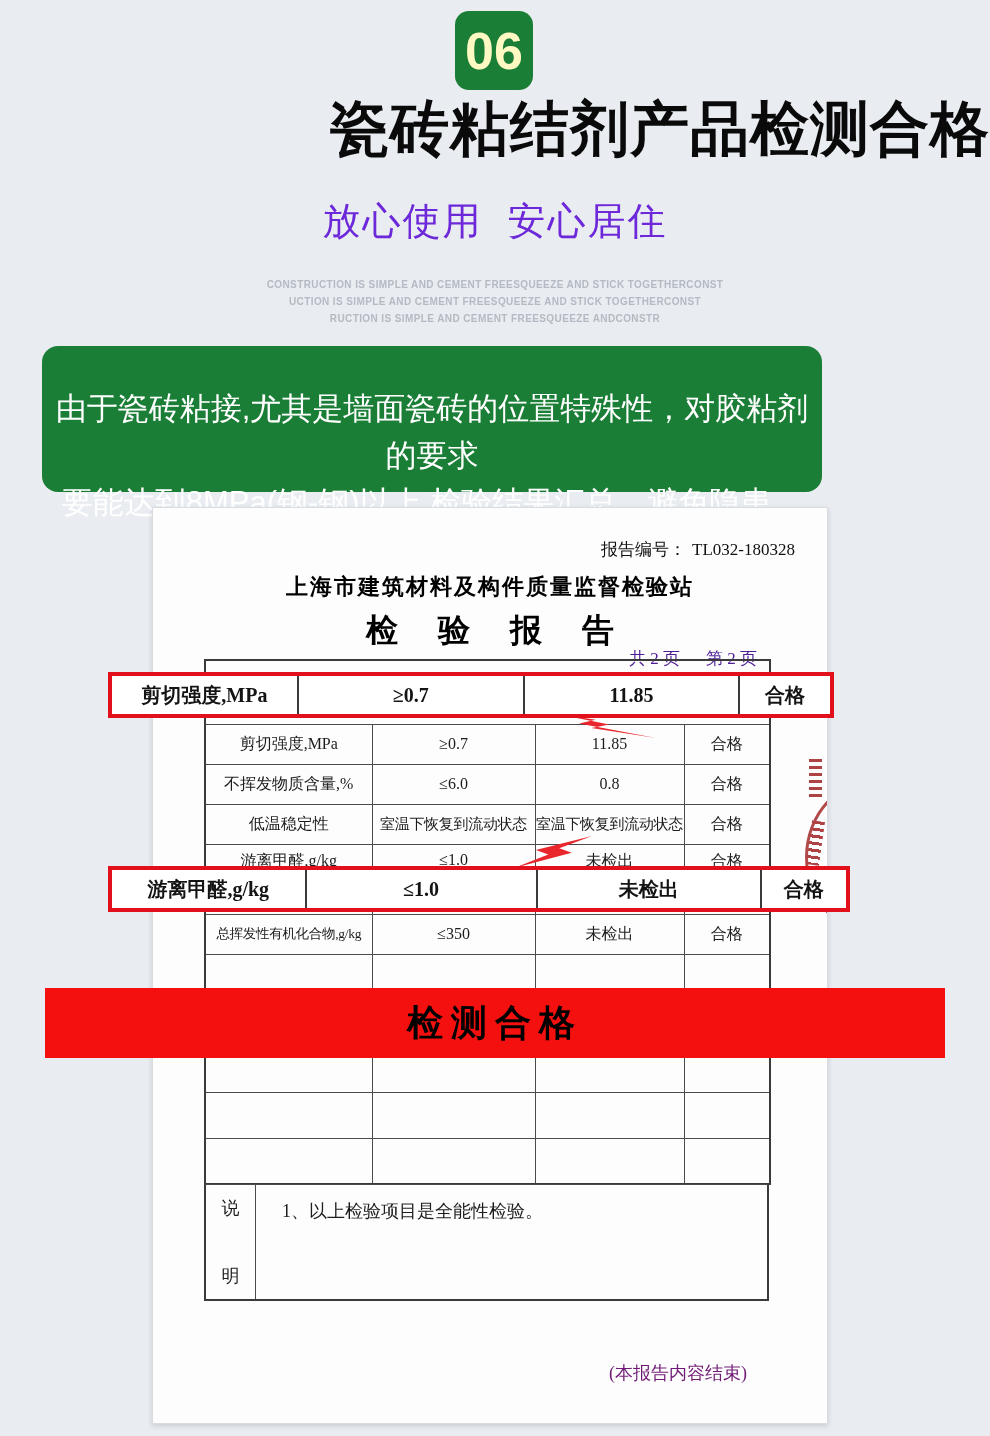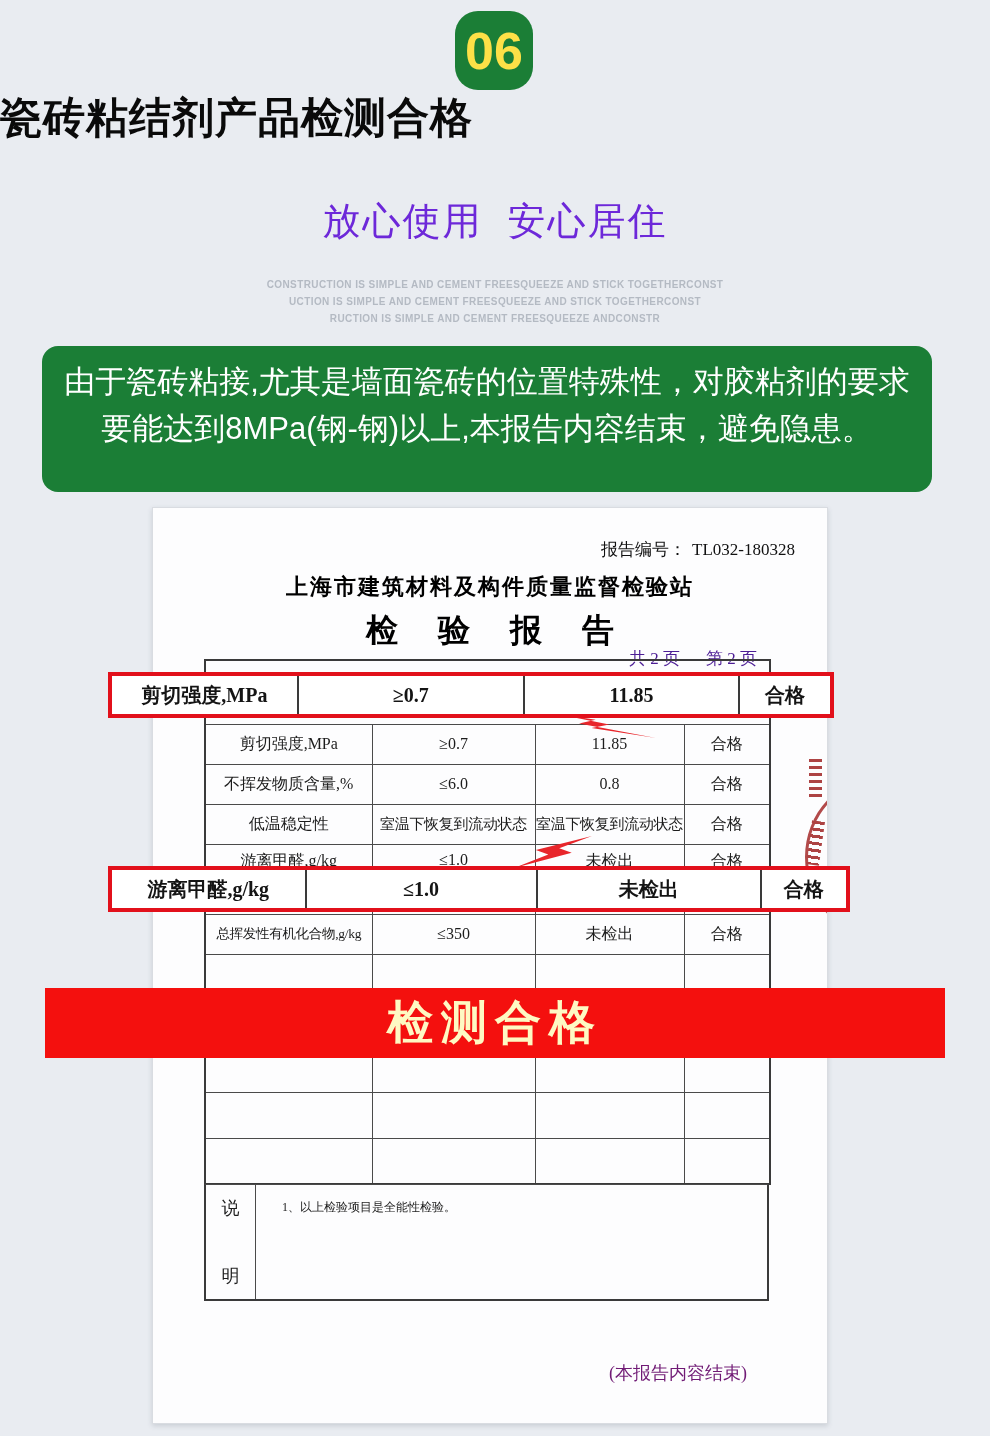--- a/index.html
+++ b/index.html
@@ -2,33 +2,33 @@
 <html><head>
 <meta charset="utf-8">
 <style>
   * { margin:0; padding:0; box-sizing:border-box; }
   html,body { background:#e9ecf1; }
   body { font-family:"Liberation Sans", sans-serif; }
   .page { position:relative; width:990px; height:1436px; background:#e9ecf1; overflow:hidden; margin:0 auto; }
 
   
   .badge { position:absolute; left:455px; top:11px; width:78px; height:79px;
-           border-radius:23px; color:#fde047; font-size:52px; font-weight:700;
+           border-radius:14px; color:#fef9c3; font-size:52px; font-weight:700;
            display:flex; align-items:center; justify-content:center; }
-  .title { position:absolute; left:0; top:90px; width:100%; text-align:left;
-           font-size:42px; font-weight:700; color:#0a0a0a; letter-spacing:1px; }
+  .title { position:absolute; left:0; top:90px; width:100%; text-align:right;
+           font-size:59px; font-weight:700; color:#0a0a0a; letter-spacing:1px; }
   .subtitle { position:absolute; left:0; top:196px; width:100%; text-align:center;
               font-size:38px; font-weight:500; color:#6d28d9; letter-spacing:2px; white-space:pre; }
   .tagline { position:absolute; left:0; top:276px; width:100%; text-align:center;
              font-size:10px; line-height:17px; font-weight:700; color:#b4bac3; letter-spacing:.4px; }
 
   
-  .notice { position:absolute; left:42px; top:346px; width:890px; height:146px;
+  .notice { position:absolute; left:42px; top:346px; width:780px; height:146px;
             border-radius:16px; color:#fff; text-align:center; font-size:31px;
-            line-height:47px; padding-top:12px; font-weight:500; }
+            line-height:47px; padding-top:39px; font-weight:500; }
 
   
   .paper { position:absolute; left:152px; top:507px; width:676px; height:917px;
            background:#fdfdfe; border:1px solid #d9dce1; box-shadow:0 2px 5px rgba(60,70,90,.18); z-index:1; }
   .serif { font-family:"Liberation Serif","DejaVu Serif",serif; }
   .report-no { position:absolute; top:30px; right:32px; font-size:17px; color:#111; }
   .report-no span { margin-left:6px; }
   .station { position:absolute; top:64px; left:0; width:100%; text-align:center;
              font-size:22px; font-weight:700; color:#000; letter-spacing:2px; }
   .doc-title { position:absolute; top:101px; left:0; width:100%; text-align:center;
@@ -47,21 +47,21 @@
   tr.r-tall td { height:70px; vertical-align:top; padding-top:6px; }
   tr.r-blank td { height:46px; }
   tr.empty td { height:46px; }
   td.small { font-size:15px; letter-spacing:-.3px; }
   td.xsmall { font-size:13.5px; letter-spacing:-.3px; }
 
   .note-box { display:flex; width:565px; border:2px solid #3a3a3a; border-top:1px solid #4a4a4a;
               margin-top:-1px; height:117px; font-family:"Liberation Serif","DejaVu Serif",serif; color:#1c1c1c; }
   .note-label { width:50px; border-right:1.5px solid #4a4a4a; display:flex; flex-direction:column;
                 align-items:center; justify-content:center; gap:44px; font-size:18px; }
-  .note-text { flex:1; padding:14px 10px 8px 26px; font-size:12px; }
+  .note-text { flex:1; padding:14px 10px 8px 26px; font-size:18px; }
   .report-footer { position:absolute; top:853px; right:80px; font-size:18px; color:#701a75; }
 
   
   .stamp { position:absolute; right:0; top:245px; width:27px; height:205px; overflow:hidden; opacity:.88; }
   .stamp-ring { position:absolute; left:5px; top:24px; width:150px; height:160px;
                 border:3px solid #a83232; border-radius:50%; }
   .stamp-marks-a, .stamp-marks-b { position:absolute; left:9px; width:13px; background:
       repeating-linear-gradient(#a22a2a 0 3px, transparent 3px 7px); }
   .stamp-marks-a { top:6px; height:38px; }
   .stamp-marks-b { top:68px; height:44px; transform:rotate(8deg); }
@@ -78,41 +78,41 @@
   .callout2 .c1{width:26.5%;} .callout2 .c2{width:31.5%;} .callout2 .c3{width:30.5%;} .callout2 .c4{width:11.5%;}
 
   .arrow { position:absolute; z-index:5; }
   .arrow1 { left:552px; top:712px; width:104px; height:26px;
             clip-path:polygon(0 4%, 42% 30%, 26% 44%, 100% 100%, 38% 62%, 55% 48%); }
   .arrow2 { left:514px; top:836px; width:78px; height:32px;
             clip-path:polygon(100% 0, 58% 38%, 74% 52%, 0 100%, 44% 58%, 28% 44%); }
 
   
   .banner { position:absolute; left:45px; top:988px; width:900px; height:70px; z-index:7;
-            color:#fef9c3; font-size:46px; font-weight:700; letter-spacing:8px;
+            color:#000000; font-size:36px; font-weight:700; letter-spacing:8px;
             display:flex; align-items:center; justify-content:center; }
 </style>
 </head>
 <body>
 
 <div class="page">
 
   <div class="badge" style="background:#1b7e36">06</div>
   <h1 class="title">瓷砖粘结剂产品检测合格</h1>
   <div class="subtitle">放心使用  安心居住</div>
 
   <div class="tagline">
     <div>CONSTRUCTION IS SIMPLE AND CEMENT FREESQUEEZE AND STICK TOGETHERCONST</div>
     <div>UCTION IS SIMPLE AND CEMENT FREESQUEEZE AND STICK TOGETHERCONST</div>
     <div>RUCTION IS SIMPLE AND CEMENT FREESQUEEZE ANDCONSTR</div>
   </div>
 
   <div class="notice" style="background:#1b7e36">
     <div>由于瓷砖粘接,尤其是墙面瓷砖的位置特殊性，对胶粘剂的要求</div>
-    <div>要能达到8MPa(钢-钢)以上,本报告内容结束，避免隐患。</div>
+    <div>要能达到8MPa(钢-钢)以上,检验结果汇总，避免隐患。</div>
   </div>
 
   <div class="paper serif">
     <div class="report-no">
       <span>报告编号：</span><span>TL032-180328</span>
     </div>
     <div class="station">上海市建筑材料及构件质量监督检验站</div>
     <div class="doc-title">检 验 报 告</div>
     <div class="page-info">
       <span>共 2 页</span><span>第 2 页</span>

